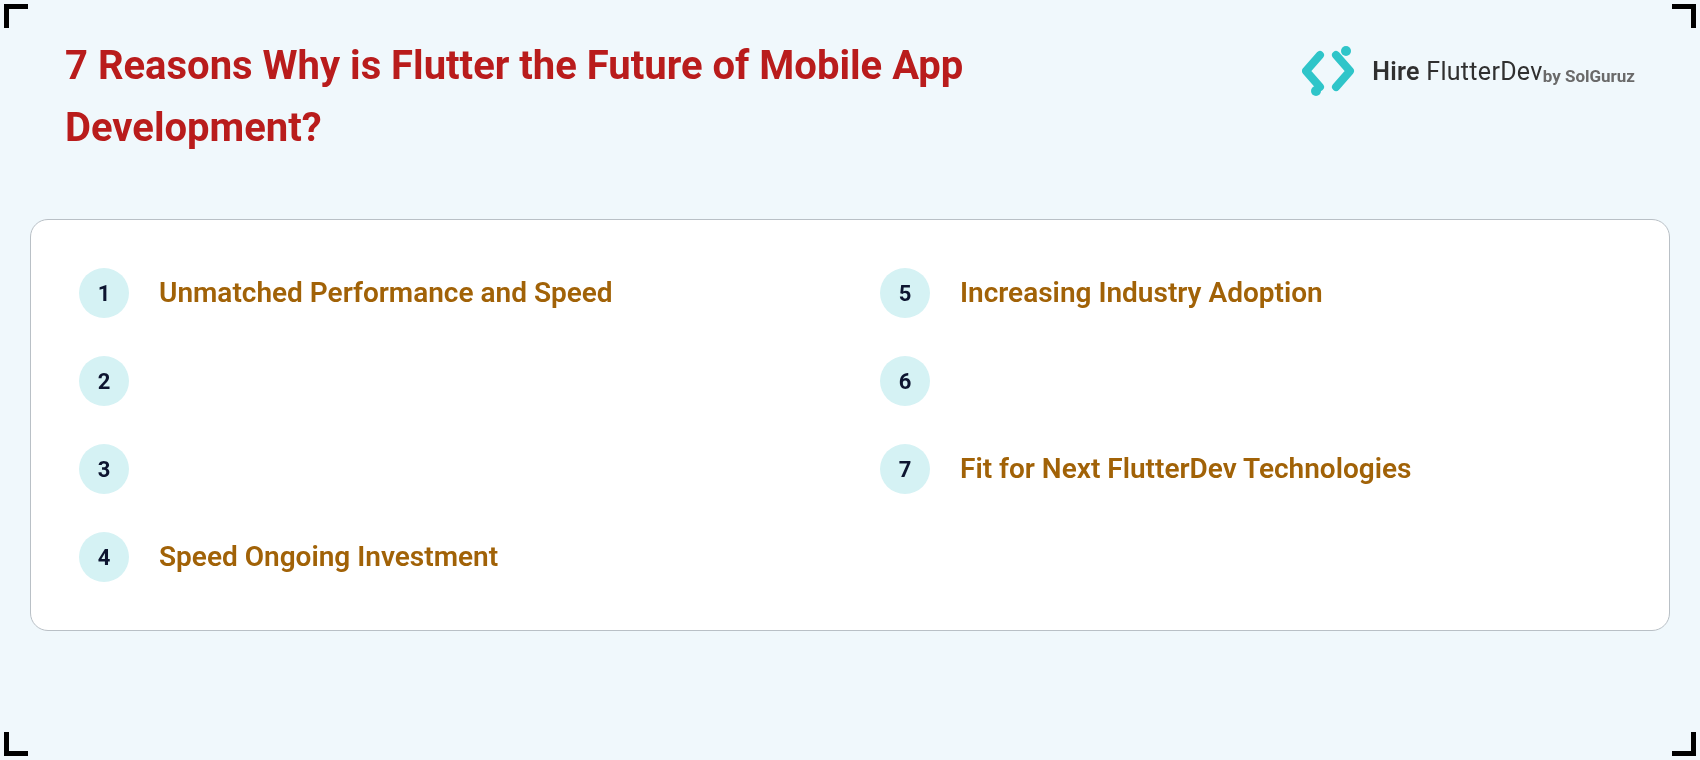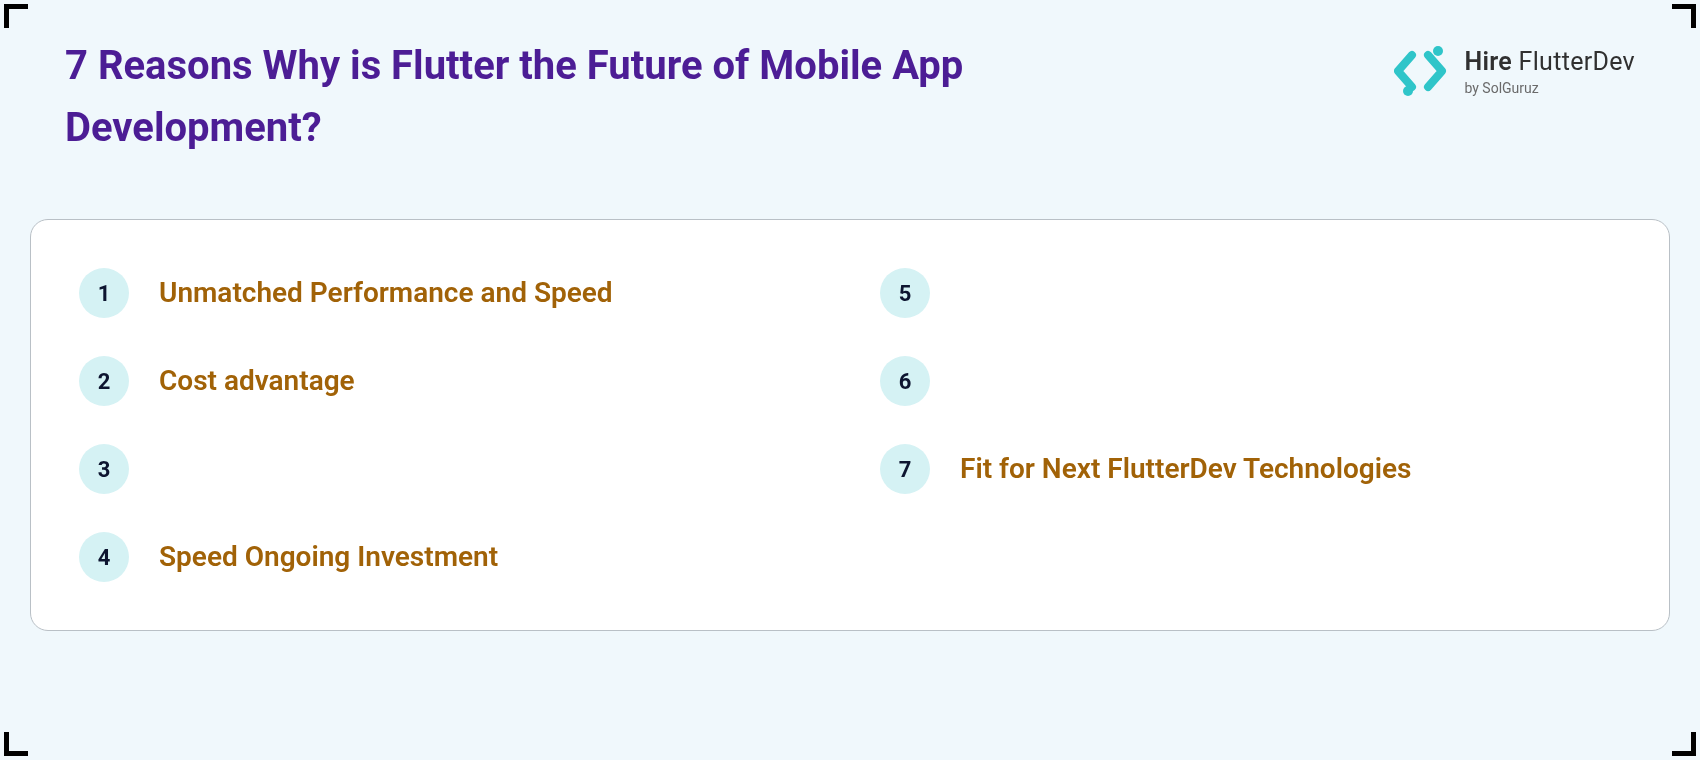--- a/index.html
+++ b/index.html
@@ -26,33 +26,33 @@
     display: flex;
     justify-content: space-between;
     align-items: flex-start;
     padding: 15px 35px 0 35px;
   }
   .title {
     font-size: 40px;
     font-weight: 700;
     line-height: 1.55;
     max-width: 920px;
-    color: #4c1d95;
+    color: #b91c1c;
   }
   .logo-block {
     display: flex;
     align-items: center;
     gap: 12px;
     padding-top: 10px;
   }
   .logo-mark svg { display: block; }
-  .logo-text-wrap { display: flex; flex-direction: column; }
+  .logo-text-wrap { display: flex; flex-direction: row; align-items: flex-end; }
   .logo-text { font-size: 25px; font-weight: 400; color: #303030; letter-spacing: .3px; }
   .logo-text .bold { font-weight: 600; color: #303030; }
-  .logo-sub { font-size: 14px; color: #6a6a6a; margin-top: 4px; }
+  .logo-sub { font-size: 17px; color: #6a6a6a; margin-top: 4px; font-weight: bold; }
 
   .card {
     margin-top: 60px;
     background: #ffffff;
     border: 1px solid #b9c0c6;
     border-radius: 18px;
     padding: 48px 48px 48px 48px;
     display: grid;
     grid-template-columns: 1fr 1fr;
     column-gap: 60px;
@@ -113,34 +113,34 @@
 </div>
 
 <div class="card">
   <div class="col">
     <div class="item">
       <div class="num">1</div>
       <div class="label">Unmatched Performance and Speed</div>
     </div>
     <div class="item">
       <div class="num">2</div>
-      <div class="label">Cost advantage</div>
     </div>
     <div class="item">
       <div class="num">3</div>
     </div>
     <div class="item">
       <div class="num">4</div>
       <div class="label">Speed Ongoing Investment</div>
     </div>
   </div>
 
   <div class="col">
     <div class="item">
       <div class="num">5</div>
+      <div class="label">Increasing Industry Adoption</div>
     </div>
     <div class="item">
       <div class="num">6</div>
     </div>
     <div class="item">
       <div class="num">7</div>
       <div class="label">Fit for Next FlutterDev Technologies</div>
     </div>
   </div>
 </div>

